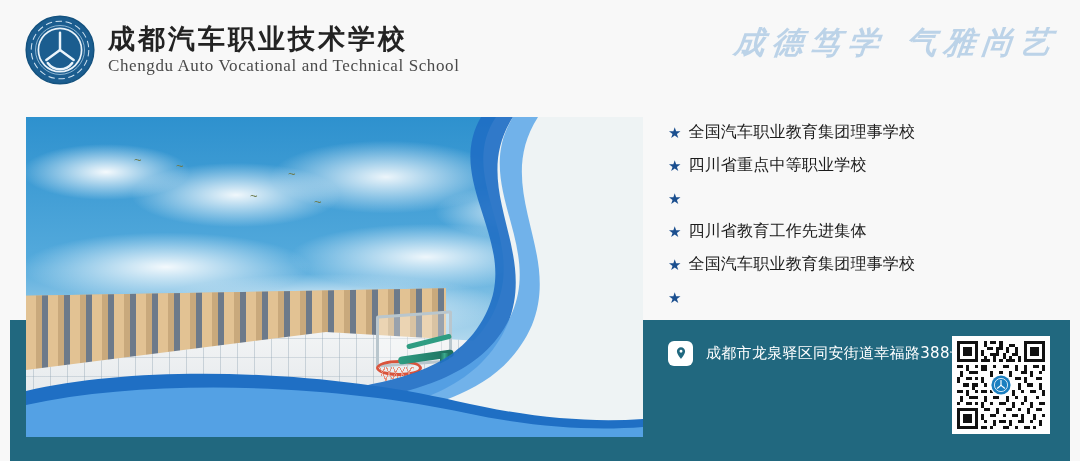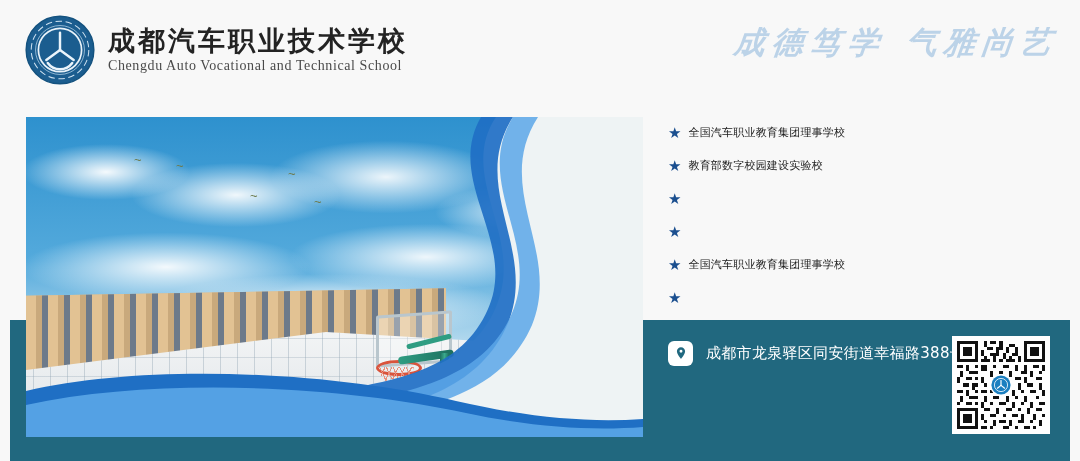--- a/index.html
+++ b/index.html
@@ -16,21 +16,21 @@
   .brand{position:absolute;left:24px;top:14px;display:flex;align-items:center;}
   .logo-mark{width:72px;height:72px;flex:0 0 72px;}
   .brand-text{margin-left:12px;display:flex;flex-direction:column;justify-content:center;}
   .brand-cn{
     font-family:"DejaVu Sans",sans-serif;
     font-size:27px;font-weight:700;color:#232323;
     letter-spacing:3px;line-height:1.12;white-space:nowrap;
   }
   .brand-en{
     font-family:"Liberation Serif","DejaVu Serif",serif;
-    font-size:14px;color:#4a4a4a;letter-spacing:.6px;
+    font-size:17px;color:#4a4a4a;letter-spacing:.6px;
     white-space:nowrap;margin-top:1px;
   }
   .slogan{
     position:absolute;right:22px;top:22px;
     font-family:"DejaVu Sans",sans-serif;
     font-size:31px;font-weight:700;font-style:italic;
     color:#bcd3e8;letter-spacing:7px;white-space:nowrap;
     transform:skewX(-6deg);
   }
   .slogan .gap{display:inline-block;width:20px;}
@@ -141,21 +141,21 @@
   
   .achievements{position:absolute;left:668px;top:116px;width:400px;}
   .ach-item{
     display:flex;align-items:center;height:33px;margin-bottom:0;
   }
   .ach-star{
     color:#1b4f8f;font-size:15px;line-height:1;flex:0 0 auto;margin-right:7px;
   }
   .ach-text{
     font-family:"DejaVu Sans",sans-serif;
-    font-size:11px;color:#1b1b1b;white-space:nowrap;letter-spacing:.2px;
+    font-size:16px;color:#1b1b1b;white-space:nowrap;letter-spacing:.2px;
   }
 
   
   .contact{position:absolute;left:668px;top:336px;}
   .contact-row{display:flex;align-items:center;height:34px;}
   .ic-badge{
     width:25px;height:25px;border-radius:6px;background:#ffffff;
     display:flex;align-items:center;justify-content:center;flex:0 0 25px;
   }
   .contact-text{
@@ -251,27 +251,28 @@
     </svg>
   </div>
 
   <div class="achievements">
     <div class="ach-item">
       <span class="ach-star">★</span>
       <span class="ach-text">全国汽车职业教育集团理事学校</span>
     </div>
     <div class="ach-item">
       <span class="ach-star">★</span>
-      <span class="ach-text">教育部数字校园建设实验校</span>
-    </div>
-    <div class="ach-item">
-      <span class="ach-star">★</span>
-    </div>
-    <div class="ach-item">
-      <span class="ach-star">★</span>
+      <span class="ach-text">四川省重点中等职业学校</span>
+    </div>
+    <div class="ach-item">
+      <span class="ach-star">★</span>
+    </div>
+    <div class="ach-item">
+      <span class="ach-star">★</span>
+      <span class="ach-text">四川省教育工作先进集体</span>
     </div>
     <div class="ach-item">
       <span class="ach-star">★</span>
       <span class="ach-text">全国汽车职业教育集团理事学校</span>
     </div>
     <div class="ach-item">
       <span class="ach-star">★</span>
     </div>
   </div>
 

